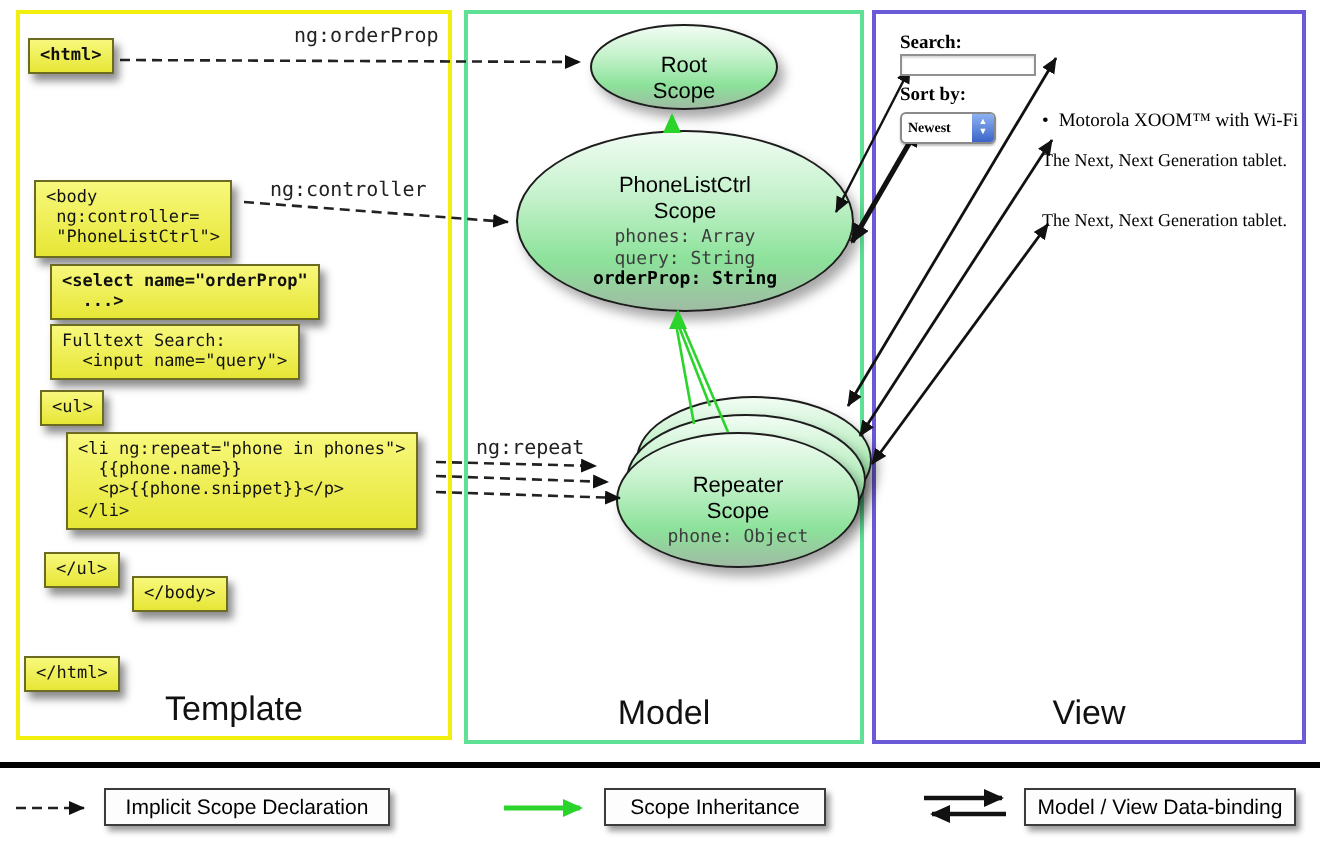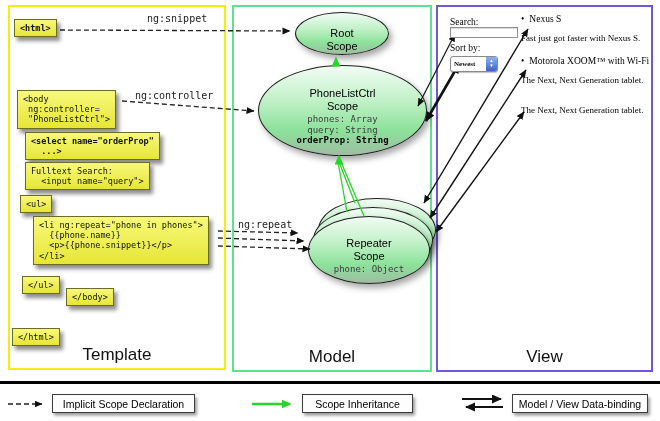--- a/index.html
+++ b/index.html
@@ -38,21 +38,21 @@
   .bindthin{stroke:#111;stroke-width:1.2;fill:none;}
   .bindmid{stroke:#111;stroke-width:1.4;fill:none;}
   .bindthick{stroke:#111;stroke-width:2.6;fill:none;}
   .inherit{stroke:#2bd42b;stroke-width:1.3;fill:none;}
 
   .wire-label{position:absolute;z-index:4;font-family:"DejaVu Sans Mono",monospace;
               font-size:10px;color:#222;white-space:nowrap;}
 
   
   .v-label{position:absolute;z-index:4;font-family:"Liberation Serif",serif;
-           font-size:9.5px;color:#000;}
+           font-size:9.5px;color:#000;font-weight:bold;}
   .v-input{position:absolute;z-index:4;left:450px;top:27px;width:62px;height:9px;
            border:1px solid #909090;background:#fff;font-size:8px;padding:0 2px;
            box-shadow:inset 0 1px 1px rgba(0,0,0,.15);}
   .dropdown{position:absolute;z-index:4;left:450px;top:56px;width:46px;height:14px;
             display:flex;border:1px solid #8a8a8a;border-radius:3px;background:#fff;
             box-shadow:0 1px 1px rgba(0,0,0,.25);cursor:default;}
   .dd-text{flex:1;font-family:"Liberation Serif",serif;font-size:7px;font-weight:bold;
            padding:3px 0 0 3px;color:#000;overflow:hidden;}
   .dd-btn{width:11px;border-radius:0 2px 2px 0;
           background:linear-gradient(#8cb2f2,#3c64c8);color:#fff;font-size:4.5px;
@@ -158,39 +158,35 @@
   &lt;input name="query"&gt;</div>
   <div class="codebox" style="left:20px;top:195px;">&lt;ul&gt;</div>
   <div class="codebox" style="left:33px;top:216px;">&lt;li ng:repeat="phone in phones"&gt;
   {{phone.name}}
   &lt;p&gt;{{phone.snippet}}&lt;/p&gt;
 &lt;/li&gt;</div>
   <div class="codebox" style="left:22px;top:276px;">&lt;/ul&gt;</div>
   <div class="codebox" style="left:18px;top:288px;margin-left:48px;">&lt;/body&gt;</div>
   <div class="codebox" style="left:12px;top:328px;">&lt;/html&gt;</div>
 
-  <span class="wire-label" style="left:147px;top:13px;">ng:snippet</span>
+  <span class="wire-label" style="left:147px;top:13px;">ng:orderProp</span>
   <span class="wire-label" style="left:135px;top:90px;">ng:controller</span>
   <span class="wire-label" style="left:238px;top:219px;">ng:repeat</span>
 
   <span class="v-label" style="left:450px;top:17px;">Search:</span>
   <input class="v-input" type="text" value="" style="">
   <span class="v-label" style="left:450px;top:43px;">Sort by:</span>
   <div class="dropdown">
     <div class="dd-text">Newest</div>
     <div class="dd-btn">
         <span>▲</span>
         <span>▼</span>
       </div>
   </div>
 
-  <div class="v-item" style="top:14px;">
-    <div class="v-title"><span class="v-bullet">•</span><span>Nexus S</span></div>
-    <div class="v-desc">Fast just got faster with Nexus S.</div>
-  </div>
   <div class="v-item" style="top:56px;">
     <div class="v-title"><span class="v-bullet">•</span><span>Motorola XOOM™ with Wi-Fi</span></div>
     <div class="v-desc">The Next, Next Generation tablet.</div>
   </div>
   <div class="v-item" style="top:96px;">
     <div class="v-desc">The Next, Next Generation tablet.</div>
   </div>
 
   <div class="sep"></div>
   <div class="legend-box lb-2">Scope Inheritance</div>

